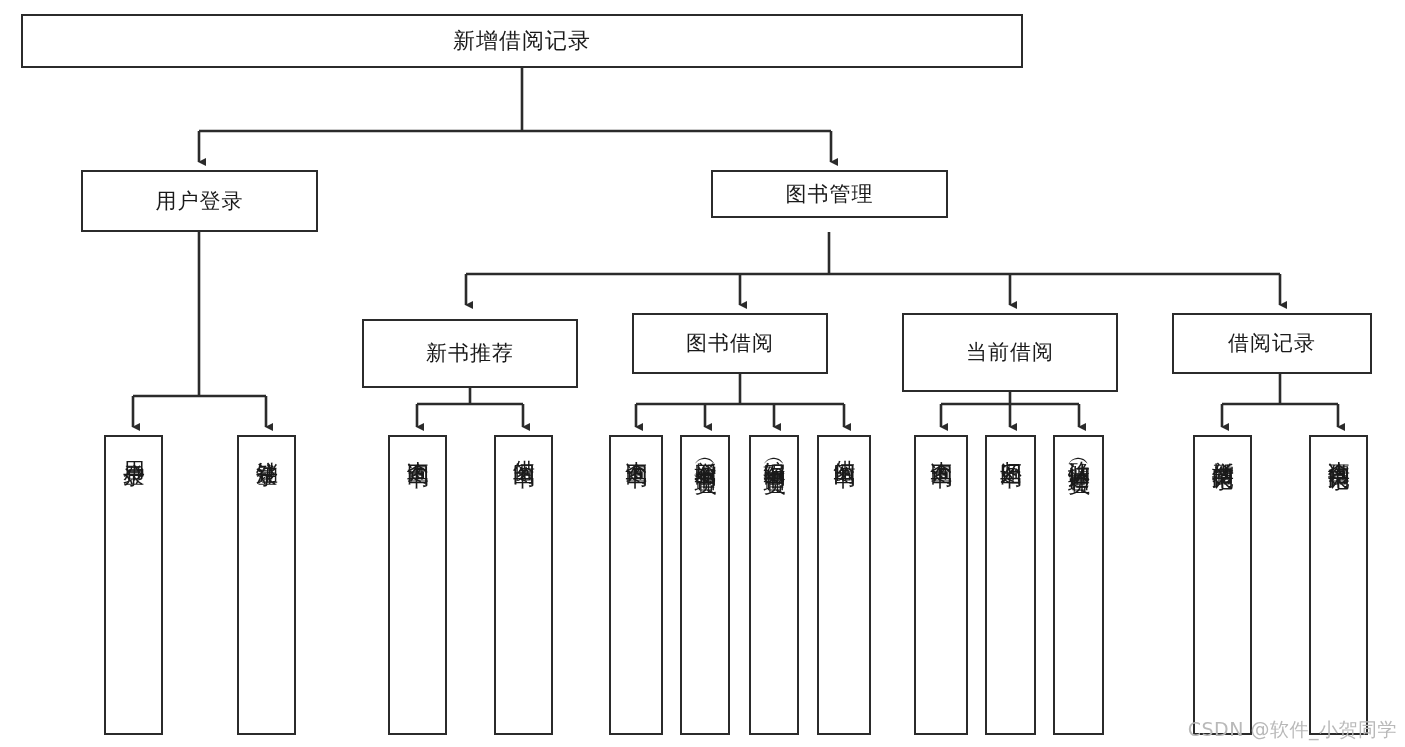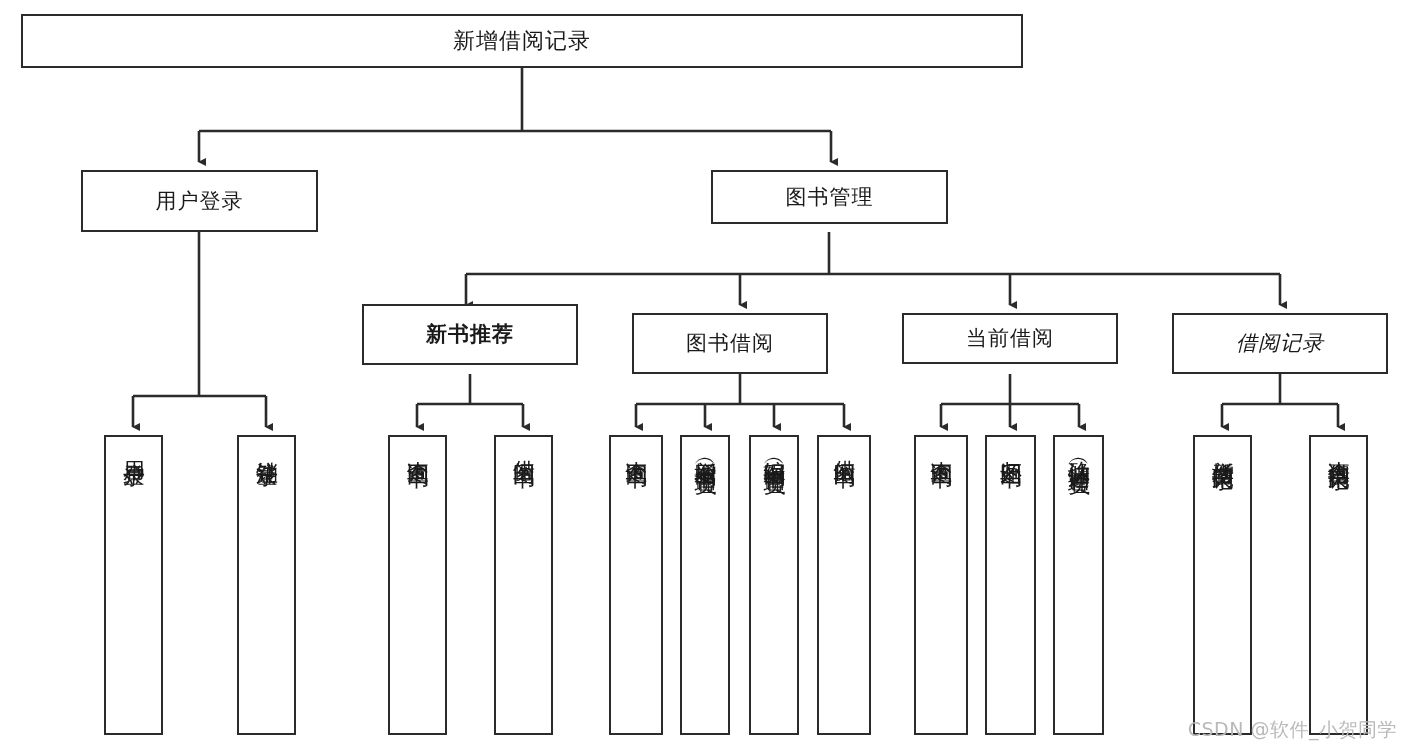--- a/index.html
+++ b/index.html
@@ -114,34 +114,34 @@
     </g>
   </svg>
 
   <div class="node h root" style="left:21px;top:14px;width:1002px;height:54px;">
     <span class="lbl">新增借阅记录</span>
   </div>
 
   <div class="node h" style="left:81px;top:170px;width:237px;height:62px;">
     <span class="lbl">用户登录</span>
   </div>
-  <div class="node h" style="left:711px;top:170px;width:237px;height:54px;">
+  <div class="node h" style="left:711px;top:170px;width:237px;height:48px;">
     <span class="lbl">图书管理</span>
   </div>
 
-  <div class="node h" style="left:362px;top:304px;width:216px;height:61px;font-weight:bold;">
+  <div class="node h" style="left:362px;top:319px;width:216px;height:69px;">
     <span class="lbl">新书推荐</span>
   </div>
   <div class="node h" style="left:632px;top:313px;width:196px;height:61px;">
     <span class="lbl">图书借阅</span>
   </div>
-  <div class="node h" style="left:902px;top:313px;width:216px;height:51px;">
+  <div class="node h" style="left:902px;top:313px;width:216px;height:79px;">
     <span class="lbl">当前借阅</span>
   </div>
-  <div class="node h" style="left:1172px;top:313px;width:216px;height:61px;font-style:italic;">
+  <div class="node h" style="left:1172px;top:313px;width:200px;height:61px;">
     <span class="lbl">借阅记录</span>
   </div>
 
   <div class="node v" style="left:104px;top:435px;width:59px;height:300px;">
     <span class="lbl">用户登录</span>
   </div>
   <div class="node v" style="left:237px;top:435px;width:59px;height:300px;">
     <span class="lbl">注销登录</span>
   </div>
 

